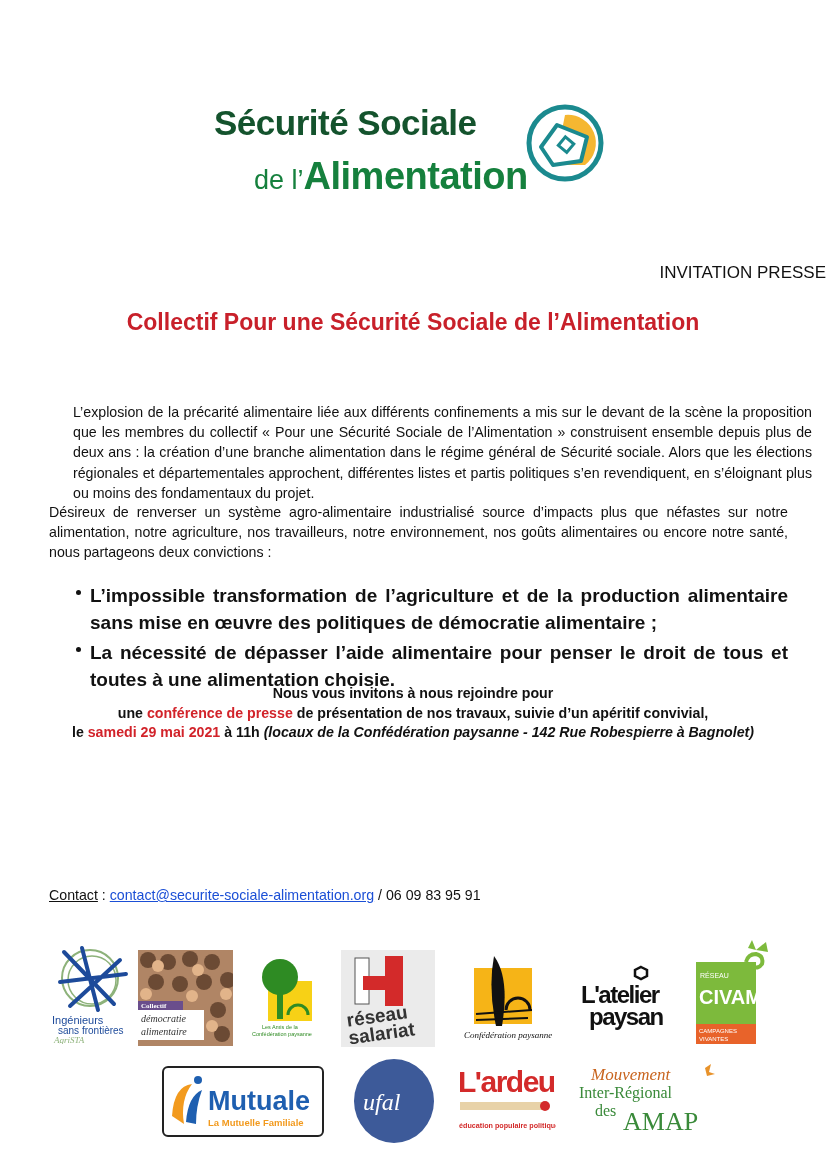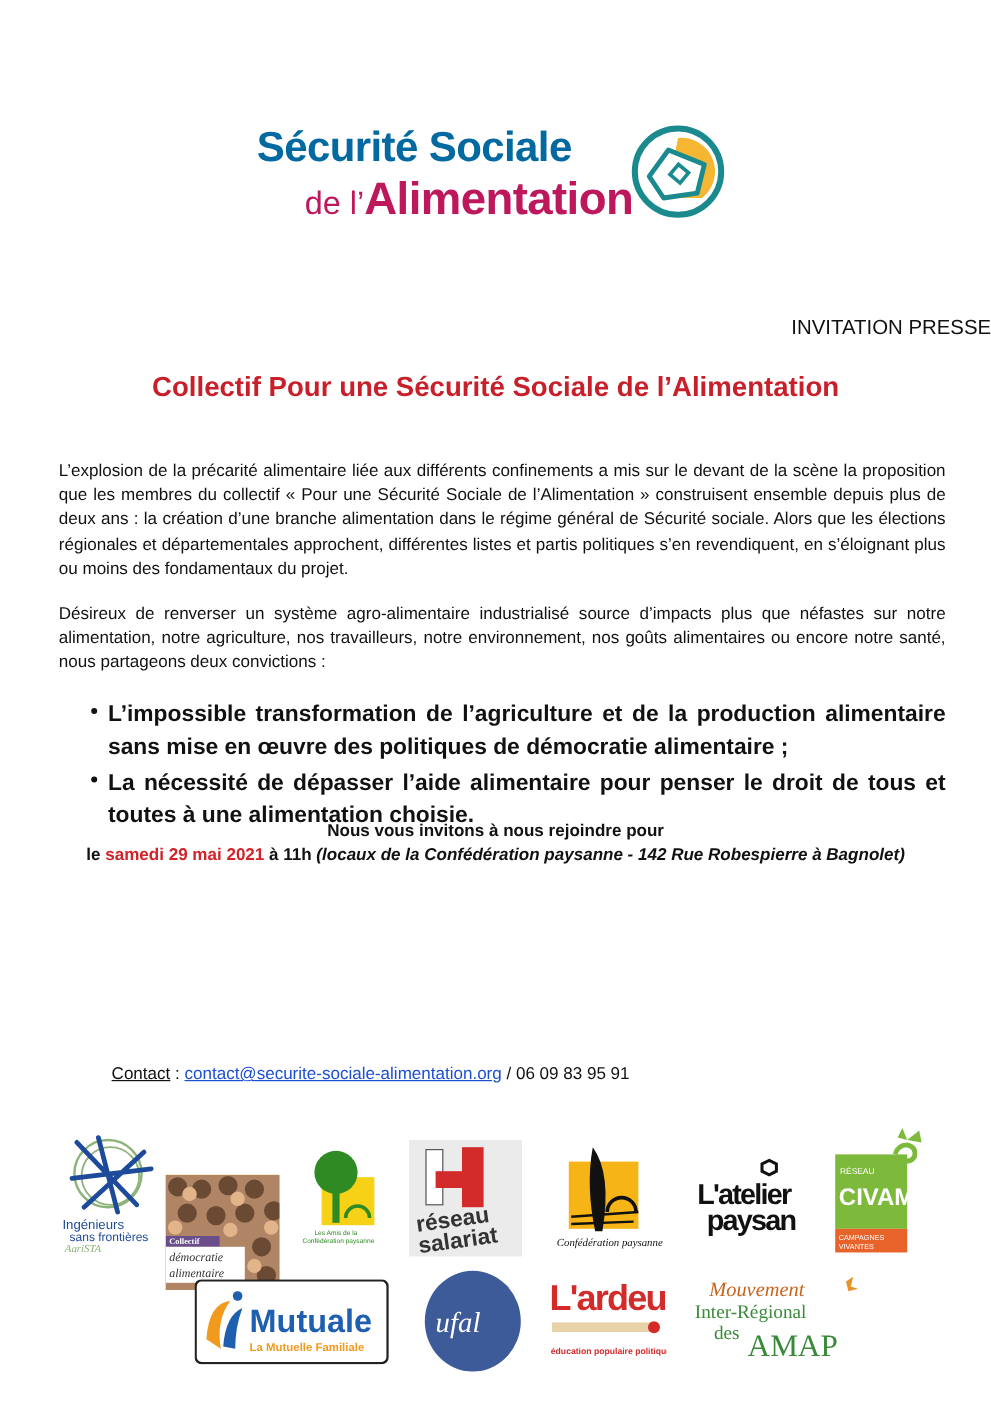--- a/index.html
+++ b/index.html
@@ -3,55 +3,55 @@
   <meta charset="utf-8">
   <style>
     html, body { margin: 0; padding: 0; background: #ffffff; }
     body { width: 826px; height: 1169px; position: relative; overflow: hidden;
            font-family: "Liberation Sans", sans-serif; color: #111; }
     .page { position: absolute; left: 0; top: 0; width: 826px; height: 1169px; }
 
     
     .brand { position: absolute; left: 214px; top: 103px; width: 392px; height: 80px; }
     .brand-line1 { position: absolute; left: 0; top: 0; font-weight: bold; font-size: 35px;
-                   color: #0369a1; letter-spacing: -0.5px; white-space: nowrap; line-height: 40px; }
-    .brand-line2 { position: absolute; left: 40px; top: 42px; white-space: nowrap; line-height: 42px; color: #be185d; }
+                   color: #14532d; letter-spacing: -0.5px; white-space: nowrap; line-height: 40px; }
+    .brand-line2 { position: absolute; left: 40px; top: 52px; white-space: nowrap; line-height: 42px; color: #15803d; }
     .brand-line2 .de { font-size: 27px; font-weight: normal; }
     .brand-line2 .alim { font-size: 38px; font-weight: bold; letter-spacing: -0.5px; }
     .brand-emblem { position: absolute; left: 311px; top: 0; width: 80px; height: 80px; }
 
     .kicker { position: absolute; left: 0; width: 826px; top: 263px; text-align: right;
               font-size: 17px; color: #111; }
     .main-title { position: absolute; left: 0; width: 826px; top: 309px; text-align: center;
                   font-size: 23px; font-weight: bold; color: #c8202a; }
 
     .para { position: absolute; left: 49px; width: 739px; font-size: 14.2px; line-height: 20.2px;
             text-align: justify; color: #111; margin: 0; }
-    .p1 { top: 383px; }
+    .p1 { top: 402px; margin-left: 24px; }
     .p2 { top: 502px; }
     .bullets { position: absolute; left: 49px; width: 739px; top: 582px; margin: 0; padding: 0; list-style: none; }
     .bullets li { position: relative; padding-left: 41px; font-size: 19px; line-height: 27px;
                   text-align: justify; margin: 0 0 3px 0; font-weight: bold; }
     .bullets li .dot { position: absolute; left: 27px; top: 8px; width: 5px; height: 5px; border-radius: 50%; background: #111; }
 
     .invite { position: absolute; left: 0; width: 826px; top: 684px; text-align: center;
               font-size: 14.2px; line-height: 19.5px; font-weight: bold; color: #111; }
     .red { color: #d2232a; }
     .invite i { font-style: italic; }
 
     .p3 { top: 771px; }
 
-    .contact { position: absolute; left: 49px; top: 887px; font-size: 14.2px; color: #111; white-space: nowrap; margin-left: 44px; }
+    .contact { position: absolute; left: 49px; top: 887px; font-size: 14.2px; color: #111; white-space: nowrap; }
     .contact .label { text-decoration: underline; color: #111; }
     .contact a { color: #1b4fd6; text-decoration: underline; }
 
     
     .logo { position: absolute; overflow: hidden; }
     .logo-isf { left: 52px; top: 944px; width: 80px; height: 100px; }
-    .logo-da { left: 138px; top: 950px; width: 95px; height: 96px; background: #eab308; margin-top: 29px; }
+    .logo-da { left: 138px; top: 950px; width: 95px; height: 96px; background: #eab308; }
     .logo-acp { left: 250px; top: 955px; width: 70px; height: 85px; }
     .logo-rs { left: 341px; top: 950px; width: 94px; height: 97px; background: #ebebeb; }
     .logo-cp { left: 462px; top: 948px; width: 95px; height: 94px; }
     .logo-ap { left: 577px; top: 965px; width: 100px; height: 65px; }
     .logo-civam { left: 694px; top: 940px; width: 80px; height: 104px; }
     .logo-mut { left: 162px; top: 1066px; width: 182px; height: 71px; }
     .logo-ufal { left: 353px; top: 1058px; width: 82px; height: 87px; }
     .logo-ard { left: 456px; top: 1062px; width: 100px; height: 72px; }
     .logo-amap { left: 577px; top: 1064px; width: 140px; height: 70px; }
   </style>
@@ -79,20 +79,21 @@
   <p class="para p1">L’explosion de la précarité alimentaire liée aux différents confinements a mis sur le devant de la scène la proposition que les membres du collectif « Pour une Sécurité Sociale de l’Alimentation » construisent ensemble depuis plus de deux ans : la création d’une branche alimentation dans le régime général de Sécurité sociale. Alors que les élections régionales et départementales approchent, différentes listes et partis politiques s’en revendiquent, en s’éloignant plus ou moins des fondamentaux du projet.</p>
   <p class="para p2">Désireux de renverser un système agro-alimentaire industrialisé source d’impacts plus que néfastes sur notre alimentation, notre agriculture, nos travailleurs, notre environnement, nos goûts alimentaires ou encore notre santé, nous partageons deux convictions :</p>
 
   <ul class="bullets">
     <li><span class="dot"></span><span>L’impossible transformation de l’agriculture et de la production alimentaire sans mise en œuvre des politiques de démocratie alimentaire ;</span></li>
     <li><span class="dot"></span><span>La nécessité de dépasser l’aide alimentaire pour penser le droit de tous et toutes à une alimentation choisie.</span></li>
   </ul>
 
   <div class="invite">
     <div>Nous vous invitons à nous rejoindre pour</div>
+    <div><span>une </span><span class="red">conférence de presse</span><span> de présentation de nos travaux, suivie d’un apéritif convivial,</span></div>
     <div><span>le </span><span class="red">samedi 29 mai 2021</span><span> à 11h </span><i>(locaux de la Confédération paysanne - 142 Rue Robespierre à Bagnolet)</i></div>
   </div>
 
 
   <div class="contact">
     <span class="label">Contact</span><span> : </span><a href="#">contact@securite-sociale-alimentation.org</a><span> / </span><span>06 09 83 95 91</span>
   </div>
 
   <div class="logo logo-isf">
     <svg width="80" height="100" viewBox="0 0 80 100">

